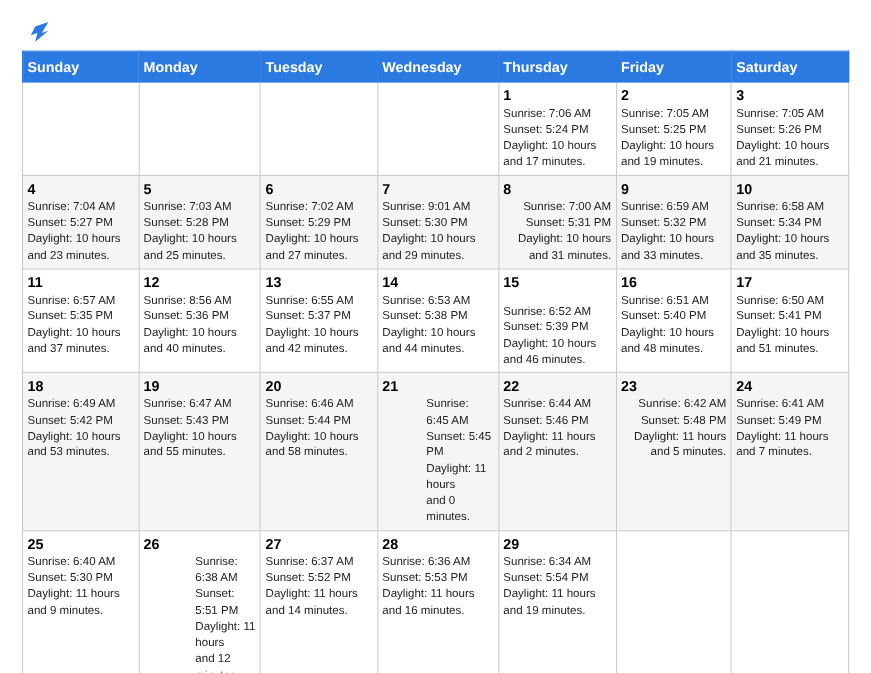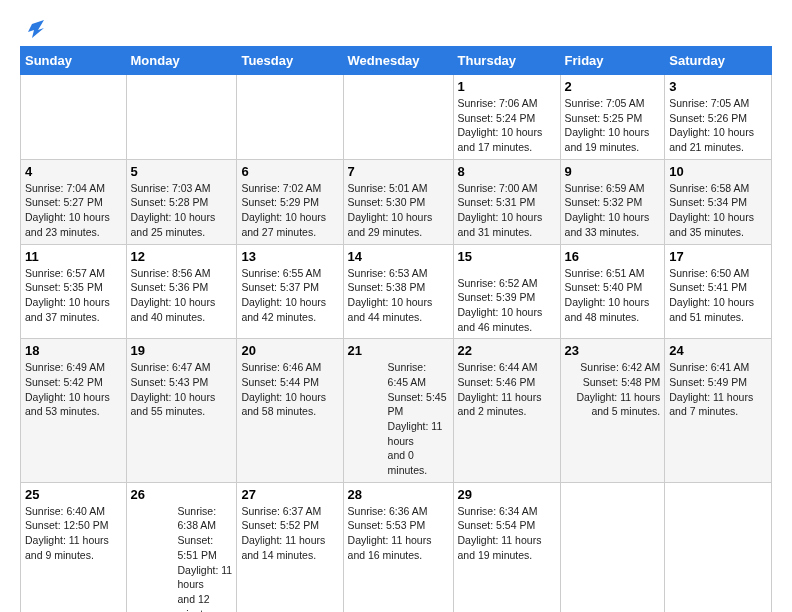--- a/index.html
+++ b/index.html
@@ -145,28 +145,28 @@
         </td>
         <td style="background: rgb(245, 245, 245);">
           <span class="day-num">6</span>
           <div class="day-info" style="white-space: pre-line;">Sunrise: 7:02 AM
 Sunset: 5:29 PM
 Daylight: 10 hours
 and 27 minutes.</div>
         </td>
         <td style="background: rgb(245, 245, 245);">
           <span class="day-num">7</span>
-          <div class="day-info" style="white-space: pre-line;">Sunrise: 5:01 AM
+          <div class="day-info" style="white-space: pre-line;">Sunrise: 9:01 AM
 Sunset: 5:30 PM
 Daylight: 10 hours
 and 29 minutes.</div>
         </td>
         <td style="background: rgb(245, 245, 245);">
           <span class="day-num">8</span>
-          <div class="day-info" style="white-space: pre-line;">Sunrise: 7:00 AM
+          <div class="day-info" style="white-space: pre-line; text-align: right;">Sunrise: 7:00 AM
 Sunset: 5:31 PM
 Daylight: 10 hours
 and 31 minutes.</div>
         </td>
         <td style="background: rgb(245, 245, 245);">
           <span class="day-num">9</span>
           <div class="day-info" style="white-space: pre-line;">Sunrise: 6:59 AM
 Sunset: 5:32 PM
 Daylight: 10 hours
 and 33 minutes.</div>
@@ -278,21 +278,21 @@
           <div class="day-info" style="white-space: pre-line;">Sunrise: 6:41 AM
 Sunset: 5:49 PM
 Daylight: 11 hours
 and 7 minutes.</div>
         </td>
       </tr>
       <tr>
         <td>
           <span class="day-num">25</span>
           <div class="day-info" style="white-space: pre-line;">Sunrise: 6:40 AM
-Sunset: 12:50 PM
+Sunset: 5:30 PM
 Daylight: 11 hours
 and 9 minutes.</div>
         </td>
         <td>
           <span class="day-num">26</span>
           <div class="day-info" style="white-space: pre-line; margin-left: 47px;">Sunrise: 6:38 AM
 Sunset: 5:51 PM
 Daylight: 11 hours
 and 12 minutes.</div>
         </td>

